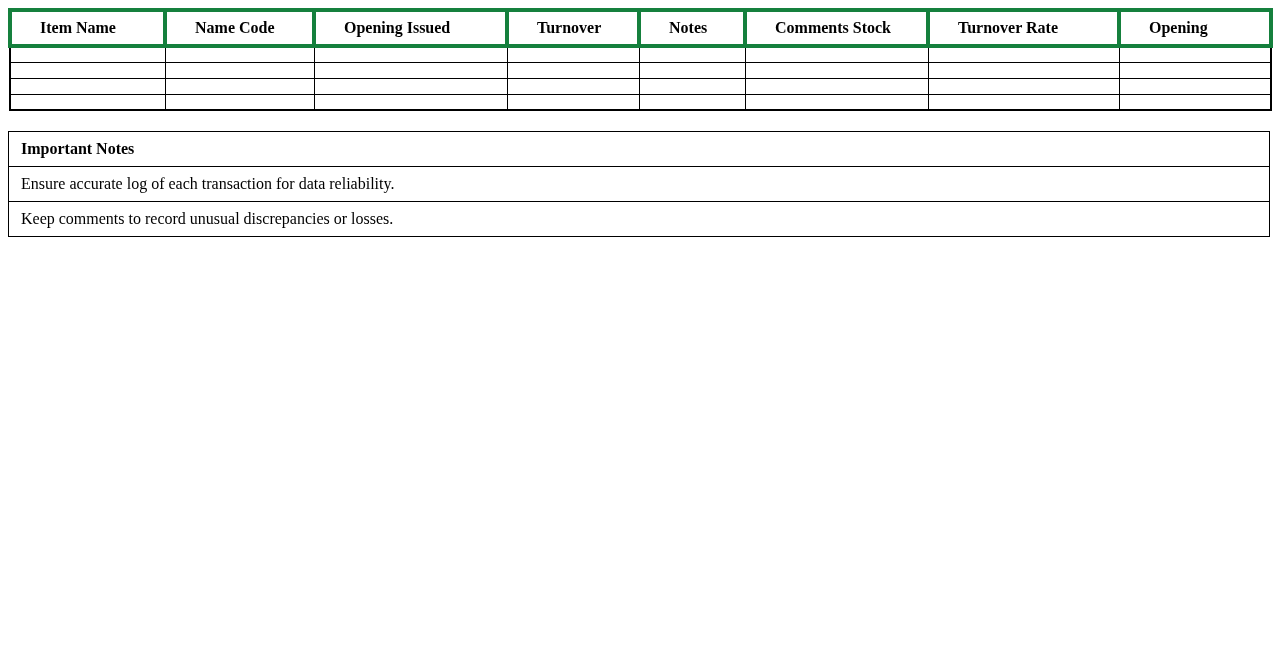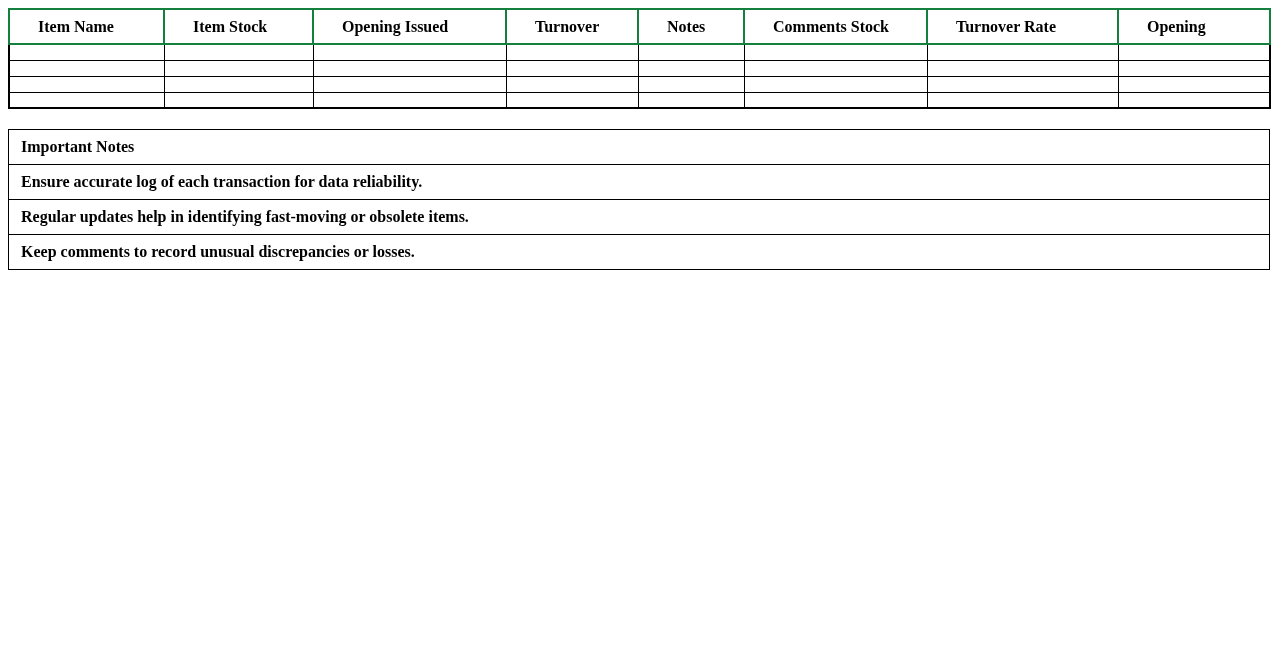--- a/index.html
+++ b/index.html
@@ -21,21 +21,21 @@
     width: 100%;
     table-layout: fixed;
     background: #ffffff;
   }
   
   .inv-table {
     border: 2px solid #000000;
     margin-bottom: 20px;
   }
   .inv-table th {
-    border: 2px solid #15803d;
+    border: 4px solid #15803d;
     text-align: left;
     vertical-align: middle;
     font-weight: bold;
     font-size: 16px;
     padding: 7px 28px;
     height: 35px;
     white-space: nowrap;
     overflow: hidden;
   }
   .inv-table td {
@@ -50,21 +50,20 @@
     border: 1px solid #000000;
   }
   .notes-table td {
     border: 1px solid #000000;
     text-align: left;
     vertical-align: middle;
     font-size: 16px;
     padding: 7px 12px;
     height: 35px;
     overflow: hidden;
-    font-weight: bold;
   }
   .notes-table td.notes-title {
     font-weight: bold;
   }
 </style>
 </head>
 <body>
 
 <table class="inv-table">
   <colgroup>
@@ -73,21 +72,21 @@
     <col style="width:193px">
     <col style="width:132px">
     <col style="width:106px">
     <col style="width:183px">
     <col style="width:191px">
     <col style="width:152px">
   </colgroup>
   <thead>
     <tr>
       <th>Item Name</th>
-      <th>Item Stock</th>
+      <th>Name Code</th>
       <th>Opening Issued</th>
       <th>Turnover</th>
       <th>Notes</th>
       <th>Comments Stock</th>
       <th>Turnover Rate</th>
       <th>Opening</th>
     </tr>
   </thead>
   <tbody>
     <tr>
@@ -135,19 +134,16 @@
 
 <table class="notes-table">
   <tbody>
     <tr>
       <td class="notes-title">Important Notes</td>
     </tr>
     <tr>
       <td>Ensure accurate log of each transaction for data reliability.</td>
     </tr>
     <tr>
-      <td>Regular updates help in identifying fast-moving or obsolete items.</td>
-    </tr>
-    <tr>
       <td>Keep comments to record unusual discrepancies or losses.</td>
     </tr>
   </tbody>
 </table>
 
 </body></html>

